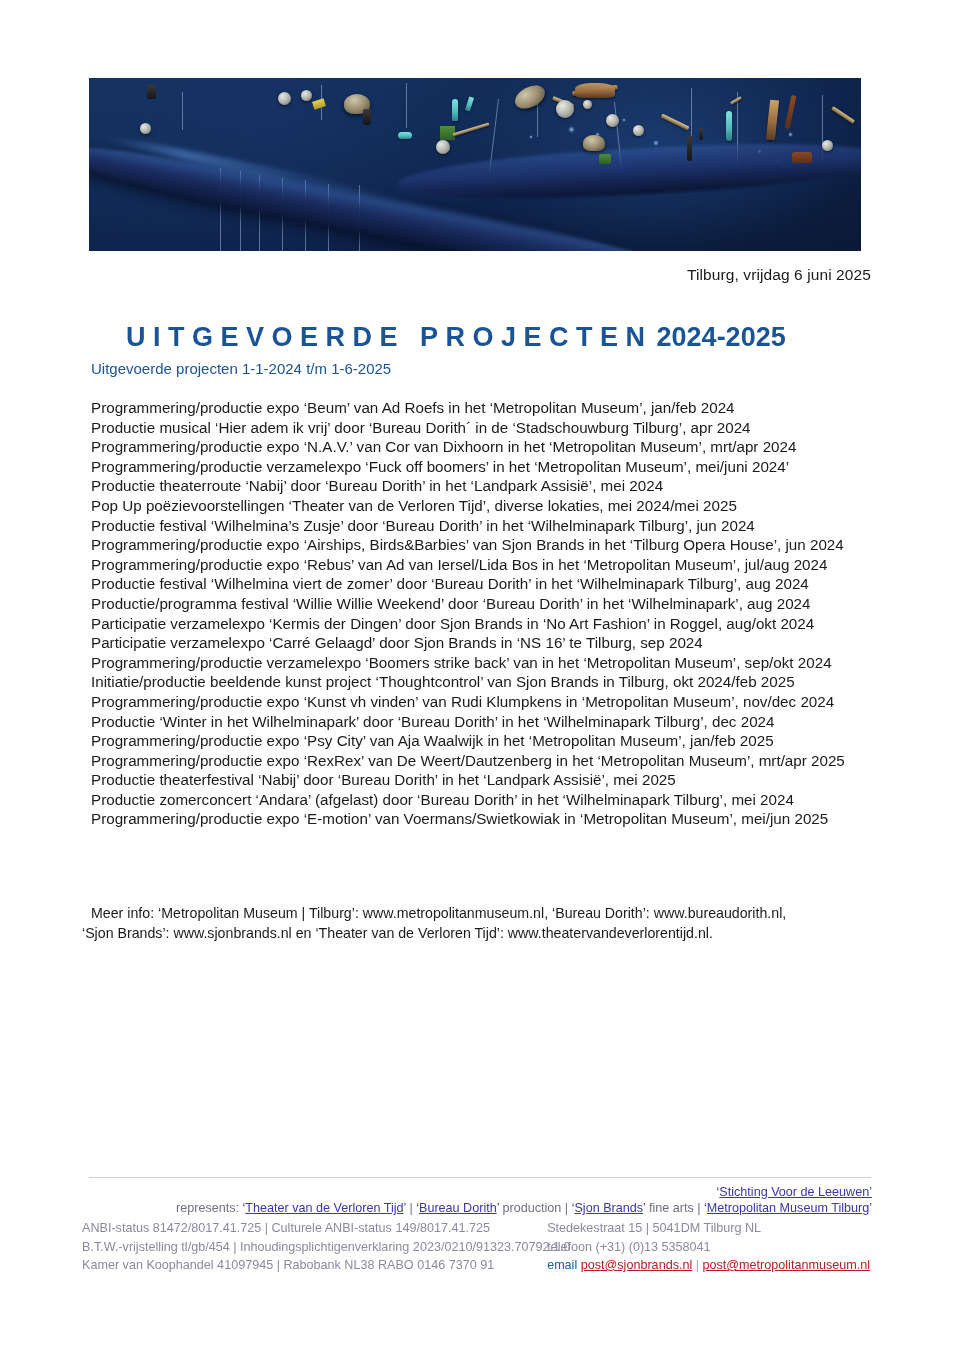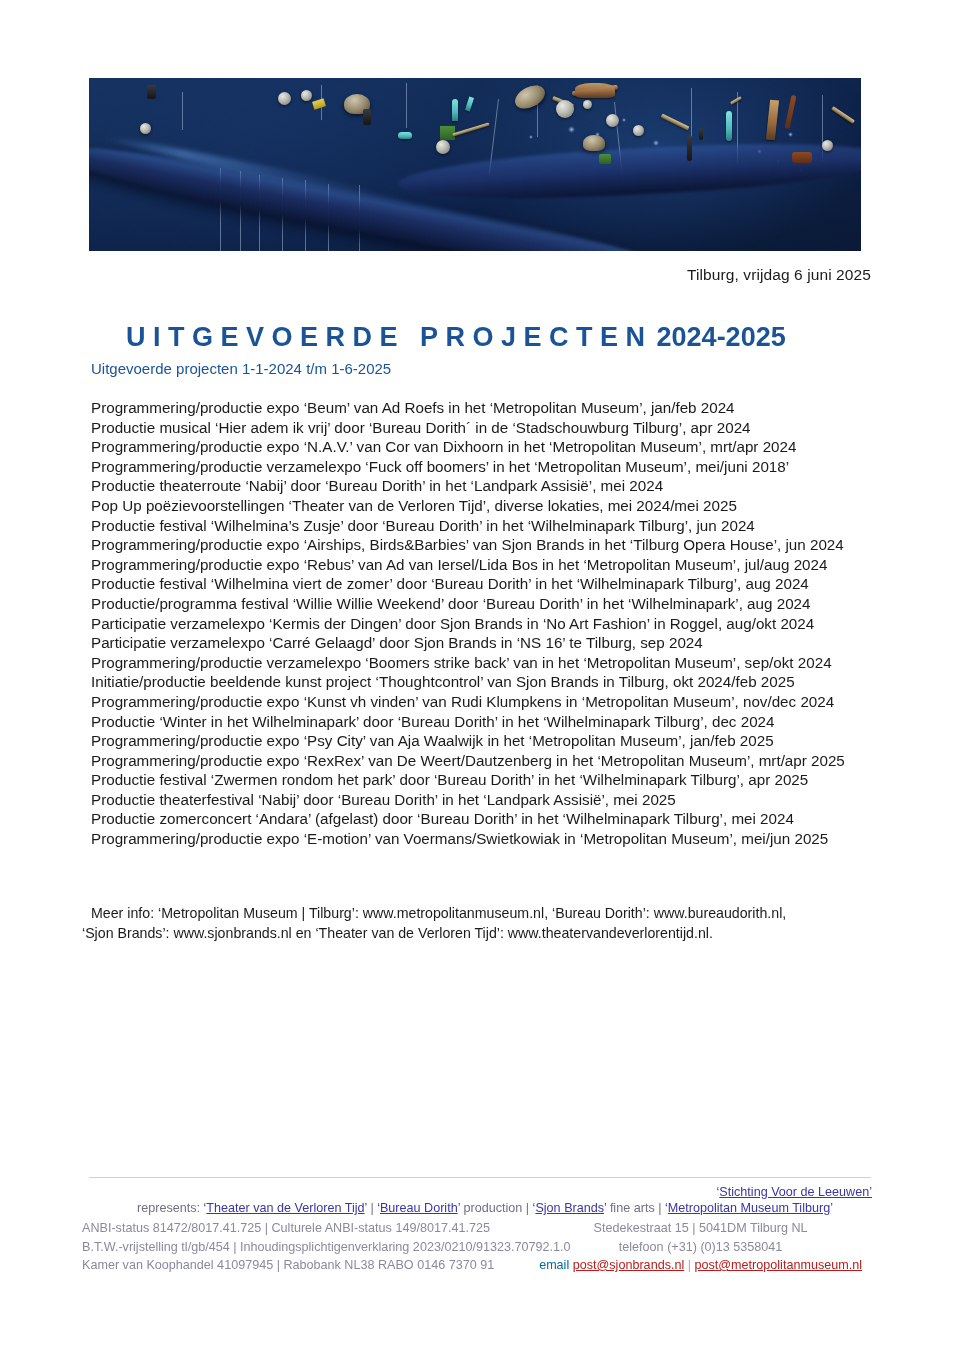--- a/index.html
+++ b/index.html
@@ -224,21 +224,21 @@
   }
   .foot-org {
     text-align: right;
     font-size: 12.6px;
     color: #3a35a8;
     line-height: 16px;
     white-space: nowrap;
   }
   .foot-org u { text-decoration: underline; }
   .foot-represents {
-    text-align: center;
+    text-align: right;
     font-size: 12.6px;
     color: #3a35a8;
     line-height: 17px;
     padding-left: 16px;
     white-space: nowrap;
   }
   .foot-represents .plain { color: #6f6f86; }
   .foot-represents u { text-decoration: underline; }
   .foot-cols {
     position: relative;
@@ -248,22 +248,22 @@
   .foot-left {
     position: absolute;
     left: 0; top: 0;
     font-size: 12.6px;
     line-height: 18.5px;
     color: #8a8a9e;
     white-space: nowrap;
   }
   .foot-right {
     position: absolute;
-    right: 10px; top: 0;
-    text-align: center;
+    right: 2px; top: 0;
+    text-align: left;
     font-size: 12.6px;
     line-height: 18.5px;
     color: #8a8a9e;
     white-space: nowrap;
   }
   .foot-right .mail-label { color: #0369a1; }
   .foot-right a.mail {
     color: #b91c1c;
     text-decoration: underline;
   }
@@ -350,37 +350,36 @@
   <div class="dateline">Tilburg, vrijdag 6 juni 2025</div>
 
   <h1 class="maintitle"><span class="spaced">UITGEVOERDE PROJECTEN</span><span class="years">2024-2025</span></h1>
 
   <div class="subtitle">Uitgevoerde projecten 1-1-2024 t/m 1-6-2025</div>
 
   <div class="projects" id="projects-list">
       <div class="project-line">Programmering/productie expo ‘Beum’ van Ad Roefs in het ‘Metropolitan Museum’, jan/feb 2024</div>
       <div class="project-line">Productie musical ‘Hier adem ik vrij’ door ‘Bureau Dorith´ in de ‘Stadschouwburg Tilburg’, apr 2024</div>
       <div class="project-line">Programmering/productie expo ‘N.A.V.’ van Cor van Dixhoorn in het ‘Metropolitan Museum’, mrt/apr 2024</div>
-      <div class="project-line">Programmering/productie verzamelexpo ‘Fuck off boomers’ in het ‘Metropolitan Museum’, mei/juni 2018’</div>
+      <div class="project-line">Programmering/productie verzamelexpo ‘Fuck off boomers’ in het ‘Metropolitan Museum’, mei/juni 2024’</div>
       <div class="project-line">Productie theaterroute ‘Nabij’ door ‘Bureau Dorith’ in het ‘Landpark Assisië’, mei 2024</div>
       <div class="project-line">Pop Up poëzievoorstellingen ‘Theater van de Verloren Tijd’, diverse lokaties, mei 2024/mei 2025</div>
       <div class="project-line">Productie festival ‘Wilhelmina’s Zusje’ door ‘Bureau Dorith’ in het ‘Wilhelminapark Tilburg’, jun 2024</div>
       <div class="project-line">Programmering/productie expo ‘Airships, Birds&amp;Barbies’ van Sjon Brands in het ‘Tilburg Opera House’, jun 2024</div>
       <div class="project-line">Programmering/productie expo ‘Rebus’ van Ad van Iersel/Lida Bos in het ‘Metropolitan Museum’, jul/aug 2024</div>
       <div class="project-line">Productie festival ‘Wilhelmina viert de zomer’ door ‘Bureau Dorith’ in het ‘Wilhelminapark Tilburg’, aug 2024</div>
       <div class="project-line">Productie/programma festival ‘Willie Willie Weekend’ door ‘Bureau Dorith’ in het ‘Wilhelminapark’, aug 2024</div>
       <div class="project-line">Participatie verzamelexpo ‘Kermis der Dingen’ door Sjon Brands in ‘No Art Fashion’ in Roggel, aug/okt 2024</div>
       <div class="project-line">Participatie verzamelexpo ‘Carré Gelaagd’ door Sjon Brands in ‘NS 16’ te Tilburg, sep 2024</div>
       <div class="project-line">Programmering/productie verzamelexpo ‘Boomers strike back’ van in het ‘Metropolitan Museum’, sep/okt 2024</div>
       <div class="project-line">Initiatie/productie beeldende kunst project ‘Thoughtcontrol’ van Sjon Brands in Tilburg, okt 2024/feb 2025</div>
       <div class="project-line">Programmering/productie expo ‘Kunst vh vinden’ van Rudi Klumpkens in ‘Metropolitan Museum’, nov/dec 2024</div>
       <div class="project-line">Productie ‘Winter in het Wilhelminapark’ door ‘Bureau Dorith’ in het ‘Wilhelminapark Tilburg’, dec 2024</div>
       <div class="project-line">Programmering/productie expo ‘Psy City’ van Aja Waalwijk in het ‘Metropolitan Museum’, jan/feb 2025</div>
       <div class="project-line">Programmering/productie expo ‘RexRex’ van De Weert/Dautzenberg in het ‘Metropolitan Museum’, mrt/apr 2025</div>
-      <div class="project-line">Productie festival ‘Zwermen rondom het park’ door ‘Bureau Dorith’ in het ‘Wilhelminapark Tilburg’, apr 2025</div>
       <div class="project-line">Productie theaterfestival ‘Nabij’ door ‘Bureau Dorith’ in het ‘Landpark Assisië’, mei 2025</div>
       <div class="project-line">Productie zomerconcert ‘Andara’ (afgelast) door ‘Bureau Dorith’ in het ‘Wilhelminapark Tilburg’, mei 2024</div>
       <div class="project-line">Programmering/productie expo ‘E-motion’ van Voermans/Swietkowiak in ‘Metropolitan Museum’, mei/jun 2025</div>
     </div>
 
   <div class="meerinfo">
     <div class="ln1">Meer info: ‘Metropolitan Museum | Tilburg’: www.metropolitanmuseum.nl, ‘Bureau Dorith’: www.bureaudorith.nl,</div>
     <div class="ln2">‘Sjon Brands’: www.sjonbrands.nl en ‘Theater van de Verloren Tijd’: www.theatervandeverlorentijd.nl.</div>
   </div>
 

